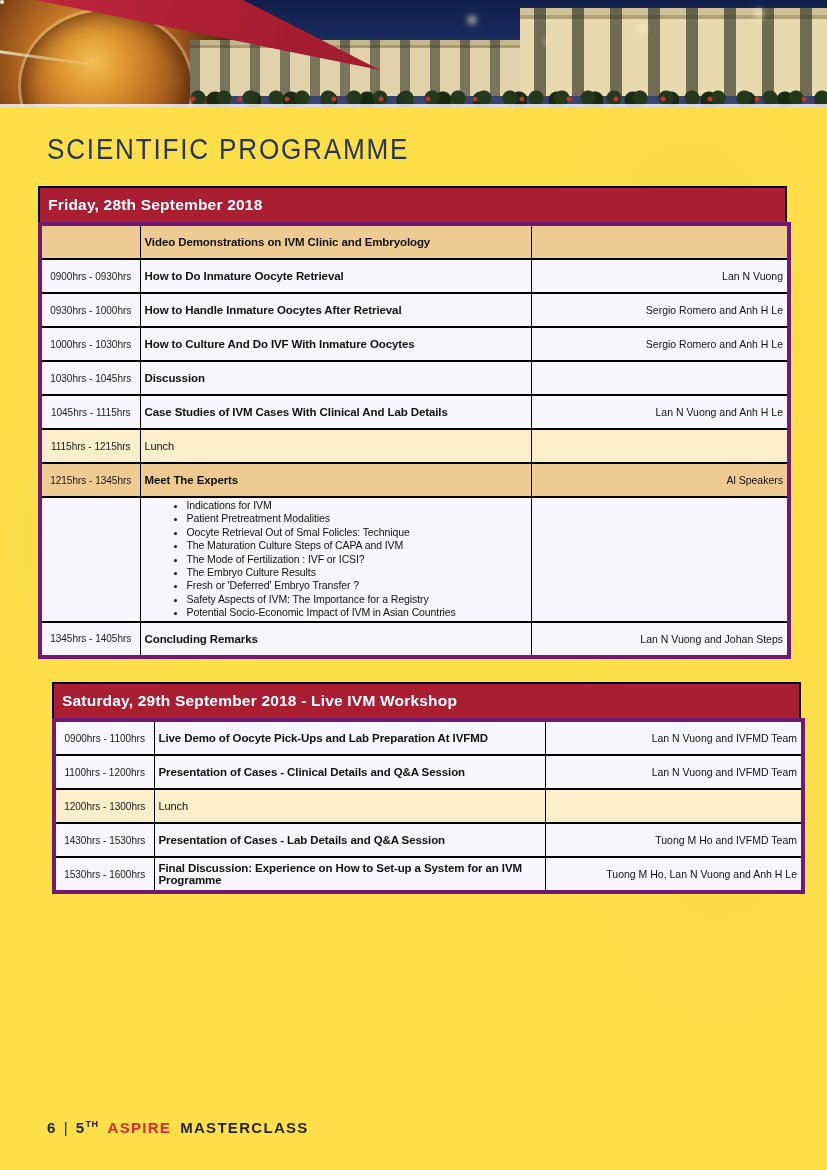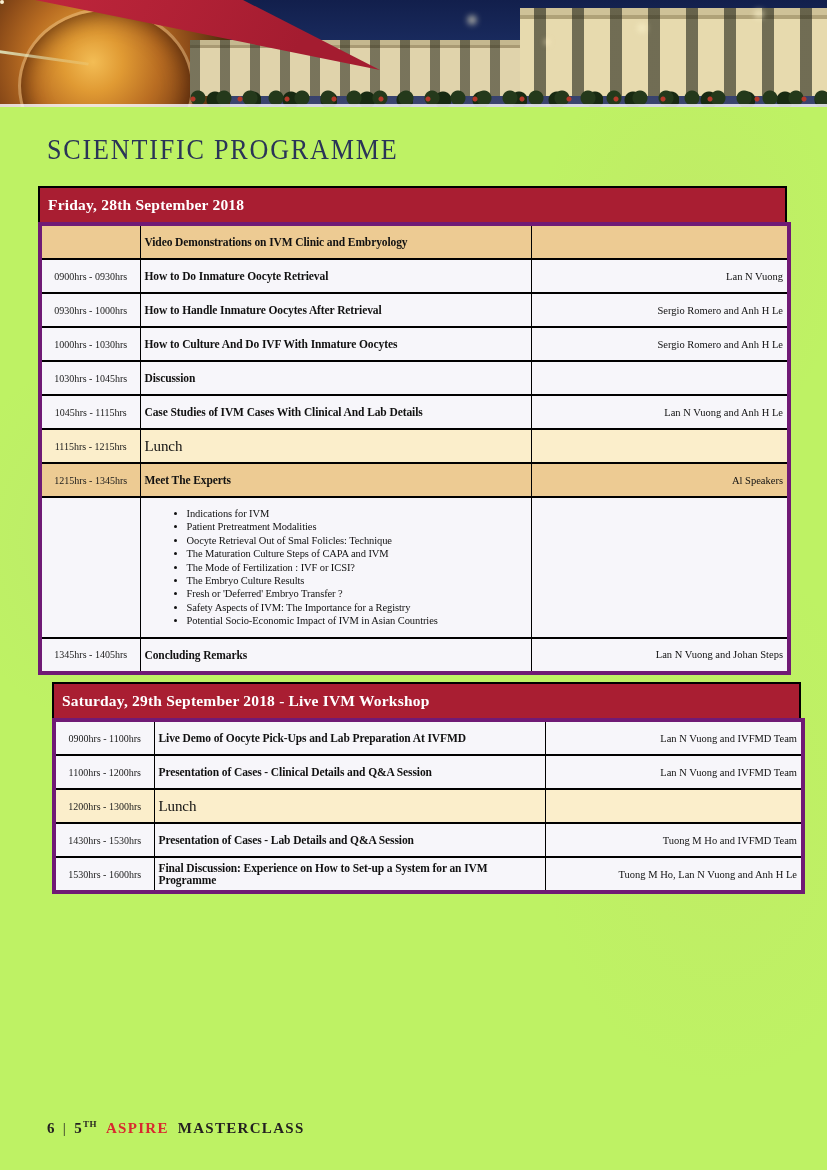--- a/index.html
+++ b/index.html
@@ -1,19 +1,19 @@
 <!DOCTYPE html>
 <html><head>
 <meta charset="utf-8">
 <style>
   html,body{margin:0;padding:0;background:#ffffff;}
   .page{
     position:relative;width:827px;height:1170px;overflow:hidden;
-    background:#bef264;
-    font-family:Liberation Serif, serif;
+    background:#fde047;
+    font-family:Liberation Sans, sans-serif;
     color:#111;
   }
   
   .page::before{
     content:"";position:absolute;inset:0;pointer-events:none;
     background:
       radial-gradient(220px 300px at 690px 250px, rgba(214,170,120,0.10), transparent 70%),
       radial-gradient(260px 380px at 720px 820px, rgba(214,170,120,0.08), transparent 70%),
       radial-gradient(200px 260px at 90px 540px, rgba(190,160,170,0.08), transparent 70%);
   }
@@ -103,25 +103,25 @@
   table.sched col.c-speaker{width:258px;}
   table.sched td{
     border:1px solid #000;border-top-width:2px;border-bottom-width:2px;
     height:30px;padding:1px 4px;vertical-align:middle;
     background:#f7f6fa;
   }
   tr.tan td{background:#edcb93;}
   tr.cream td{background:#fbeecb;}
   td.time{font-size:10px;text-align:center;color:#1a1a1a;white-space:nowrap;}
   td.session{font-size:11.5px;font-weight:bold;padding-left:12px;letter-spacing:-0.1px;}
-  td.session.plain{font-weight:normal;font-size:15px;}
+  td.session.plain{font-weight:normal;font-size:11px;}
   td.speaker{font-size:10.5px;text-align:right;}
   td.has-bullets{height:131px;vertical-align:middle;font-weight:normal;}
   td.has-bullets ul{
-    margin:8px 0;padding-left:42px;list-style:disc;
+    margin:0 0;padding-left:42px;list-style:disc;
     font-size:10.5px;line-height:13.4px;
   }
   td.has-bullets li{padding:0;}
 
   
   .footer{
     position:absolute;left:47px;top:1119px;
     font-size:15px;font-weight:bold;letter-spacing:1.3px;color:#231f20;
     white-space:nowrap;
   }

